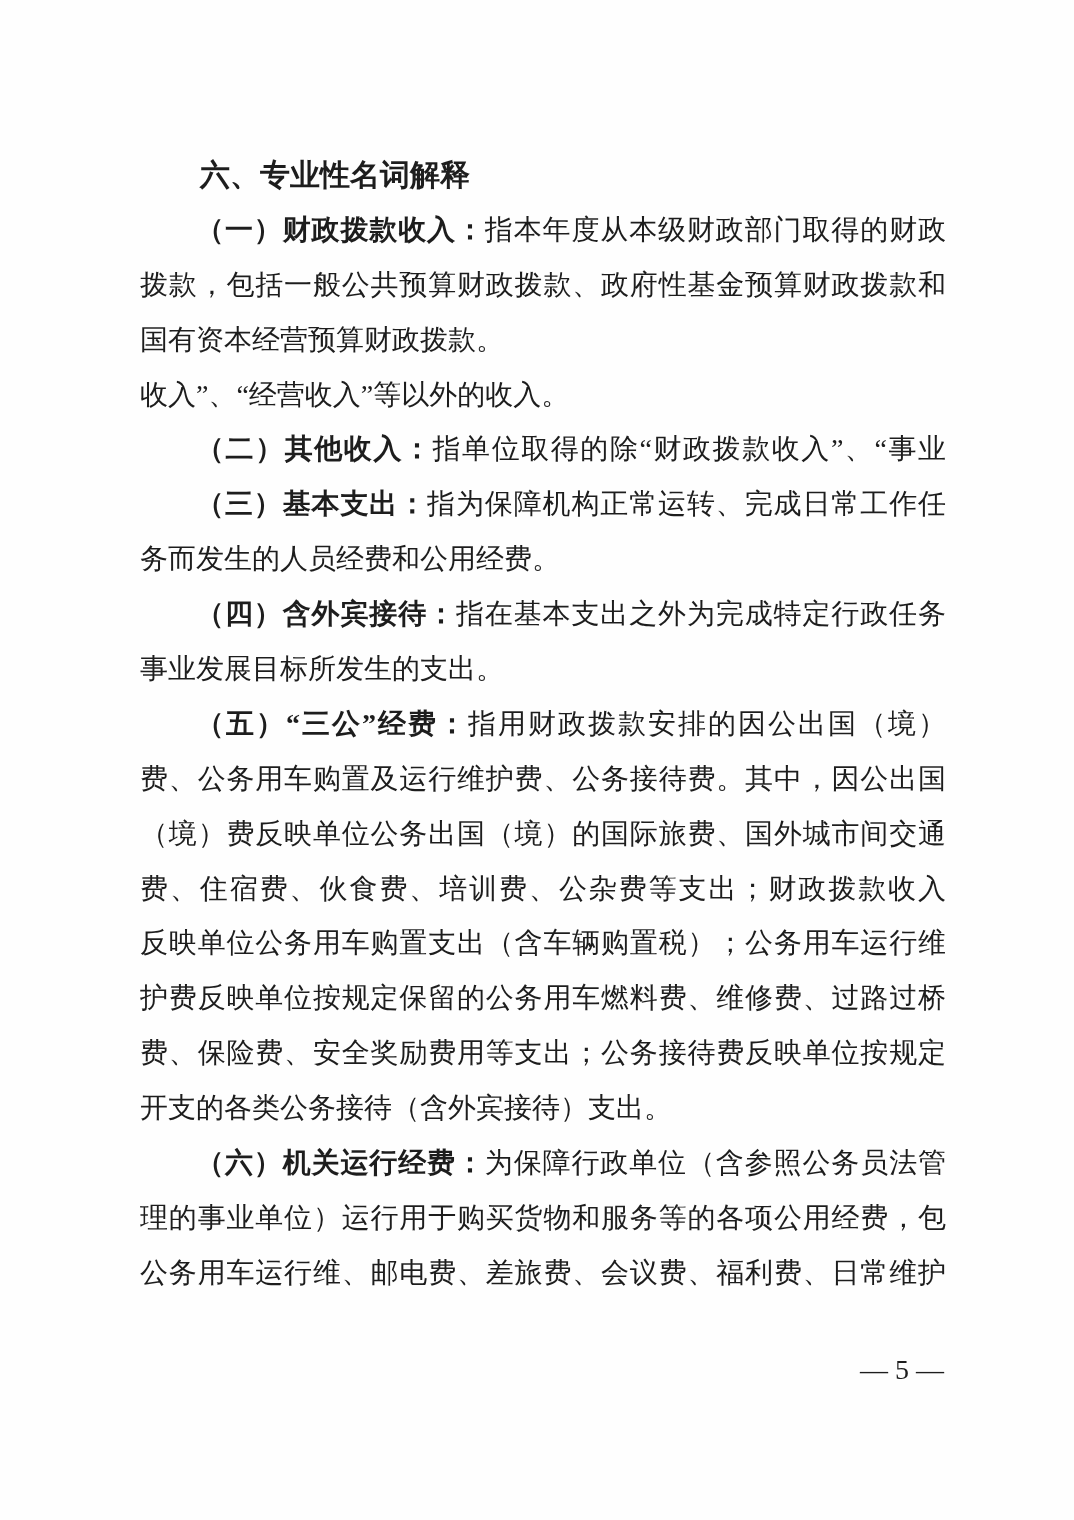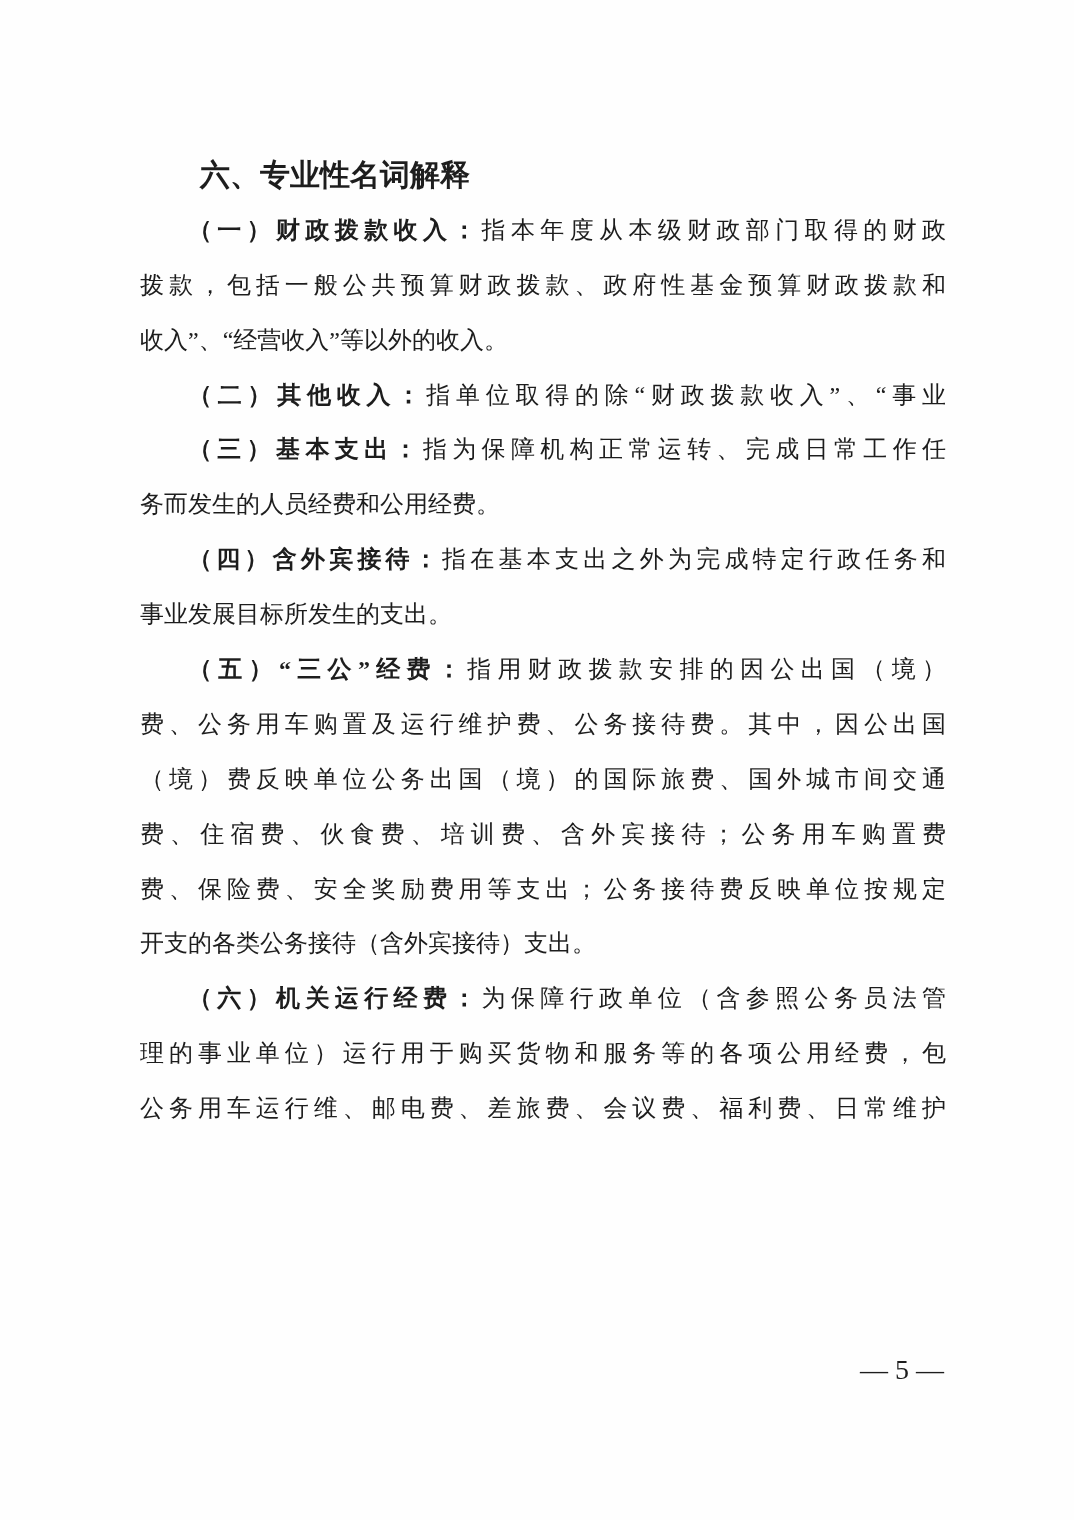--- a/index.html
+++ b/index.html
@@ -14,21 +14,21 @@
   }
   .content {
     position: absolute;
     left: 140px;
     top: 148px;
     width: 806px;
   }
   .line {
     height: 54.9px;
     line-height: 54.9px;
-    font-size: 24px;
+    font-size: 28px;
     text-align: justify;
     word-break: break-all;
     overflow: hidden;
     font-family: Liberation Serif, serif;
   }
   .jf { text-align-last: justify; }
   .indent { text-indent: 2em; }
   .term { font-weight: bold; }
   .heading {
     font-family: "Liberation Sans", sans-serif;
@@ -51,20 +51,21 @@
 <body>
 
 <div class="page">
   <div class="content">
 
     <div class="line heading indent">六、专业性名词解释</div>
 
     <div class="para">
       <div class="line jf indent"><span class="term">（一）财政拨款收入：</span><span>指本年度从本级财政部门取得的财政</span></div>
       <div class="line jf">拨款，包括一般公共预算财政拨款、政府性基金预算财政拨款和</div>
+      <div class="line">国有资本经营预算财政拨款。</div>
     </div>
 
     <div class="para">
       <div class="line">收入”、“经营收入”等以外的收入。</div>
       <div class="line jf indent"><span class="term">（二）其他收入：</span><span>指单位取得的除“财政拨款收入”、“事业</span></div>
     </div>
 
     <div class="para">
       <div class="line jf indent"><span class="term">（三）基本支出：</span><span>指为保障机构正常运转、完成日常工作任</span></div>
       <div class="line">务而发生的人员经费和公用经费。</div>
@@ -72,21 +73,23 @@
 
     <div class="para">
       <div class="line jf indent"><span class="term">（四）含外宾接待：</span><span>指在基本支出之外为完成特定行政任务和</span></div>
       <div class="line">事业发展目标所发生的支出。</div>
     </div>
 
     <div class="para">
       <div class="line jf indent"><span class="term">（五）“三公”经费：</span><span>指用财政拨款安排的因公出国（境）</span></div>
       <div class="line jf">费、公务用车购置及运行维护费、公务接待费。其中，因公出国</div>
       <div class="line jf">（境）费反映单位公务出国（境）的国际旅费、国外城市间交通</div>
-      <div class="line jf">费、住宿费、伙食费、培训费、含外宾接待；公务用车购置费</div>
+      <div class="line jf">费、住宿费、伙食费、培训费、公杂费等支出；财政拨款收入</div>
+      <div class="line jf">反映单位公务用车购置支出（含车辆购置税）；公务用车运行维</div>
+      <div class="line jf">护费反映单位按规定保留的公务用车燃料费、维修费、过路过桥</div>
       <div class="line jf">费、保险费、安全奖励费用等支出；公务接待费反映单位按规定</div>
       <div class="line">开支的各类公务接待（含外宾接待）支出。</div>
     </div>
 
     <div class="para">
       <div class="line jf indent"><span class="term">（六）机关运行经费：</span><span>为保障行政单位（含参照公务员法管</span></div>
       <div class="line jf">理的事业单位）运行用于购买货物和服务等的各项公用经费，包</div>
       <div class="line jf">公务用车运行维、邮电费、差旅费、会议费、福利费、日常维护</div>
     </div>
 

